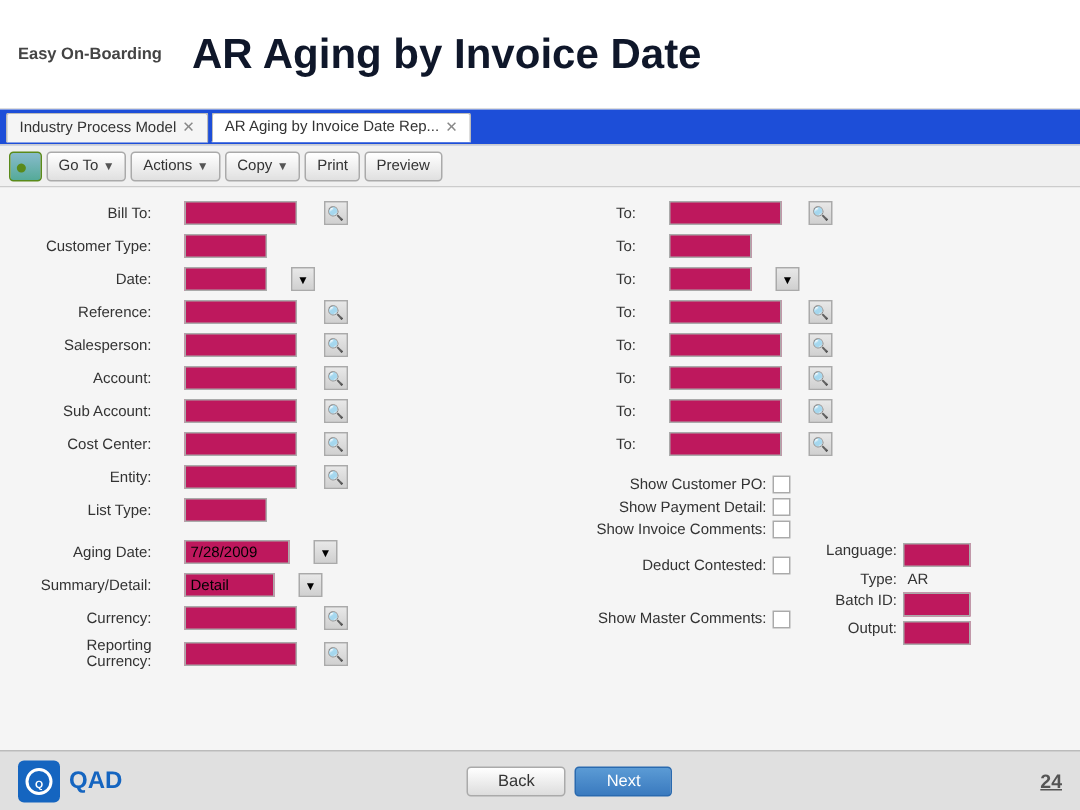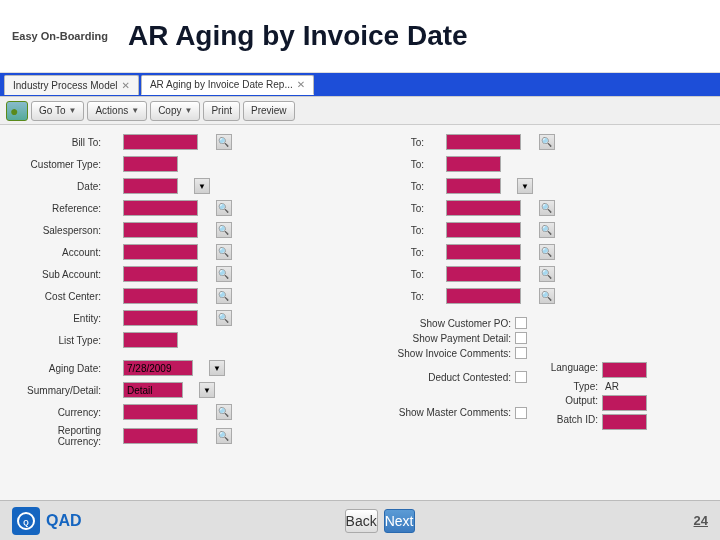--- a/index.html
+++ b/index.html
@@ -259,22 +259,22 @@
       margin-left: auto;
       font-size: 13px;
       font-weight: bold;
       color: #555;
       text-decoration: underline;
     }
     .nav-btn {
       background: linear-gradient(to bottom, #fff, #ddd);
       border: 1px solid #aaa;
       border-radius: 3px;
-      padding: 3px 0;
-      font-size: 14px;
+      padding: 3px 20px;
+      font-size: 11px;
       cursor: pointer;
       color: #333;
     }
     .nav-btn-blue {
       background: linear-gradient(to bottom, #5b9bd5, #3a7abf);
       color: #fff;
       border-color: #2a6aaf;
     }
     .nav-btns {
       display: flex;
@@ -491,25 +491,25 @@
               <span class="output-label">Type:</span>
               <span style="font-size:10px;color:#333;margin-left:3px;">AR</span>
             </div>
           </div>
         </div>
         <div class="check-row">
           <span class="check-label" style="width:145px;text-align:right;padding-right:4px;">Show Master Comments:</span>
           <div class="checkbox"></div>
           <div style="margin-left:16px;display:flex;flex-direction:column;gap:3px;">
             <div class="output-row">
-              <span class="output-label">Output:</span>
+              <span class="output-label">Batch ID:</span>
               <input class="form-input" style="width: 45px;" type="text" value="">
             </div>
             <div class="output-row">
-              <span class="output-label">Batch ID:</span>
+              <span class="output-label">Output:</span>
               <input class="form-input" style="width: 45px;" type="text" value="">
             </div>
           </div>
         </div>
       </div>
 
     </div>
   </div>
 </div>
 

